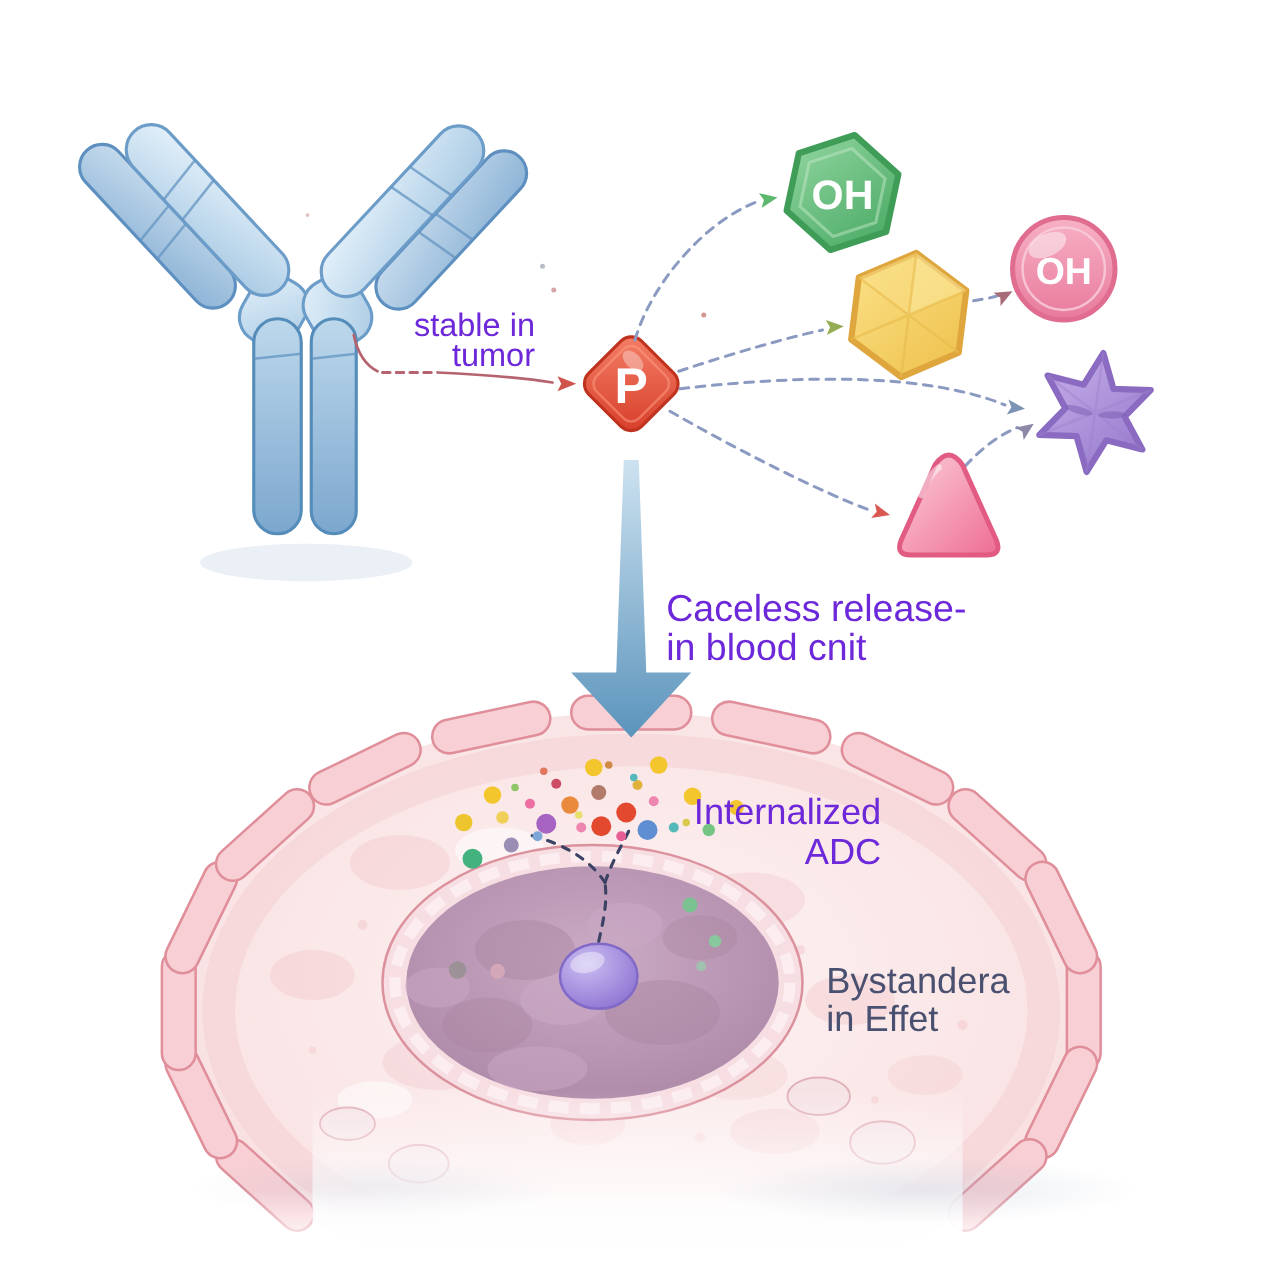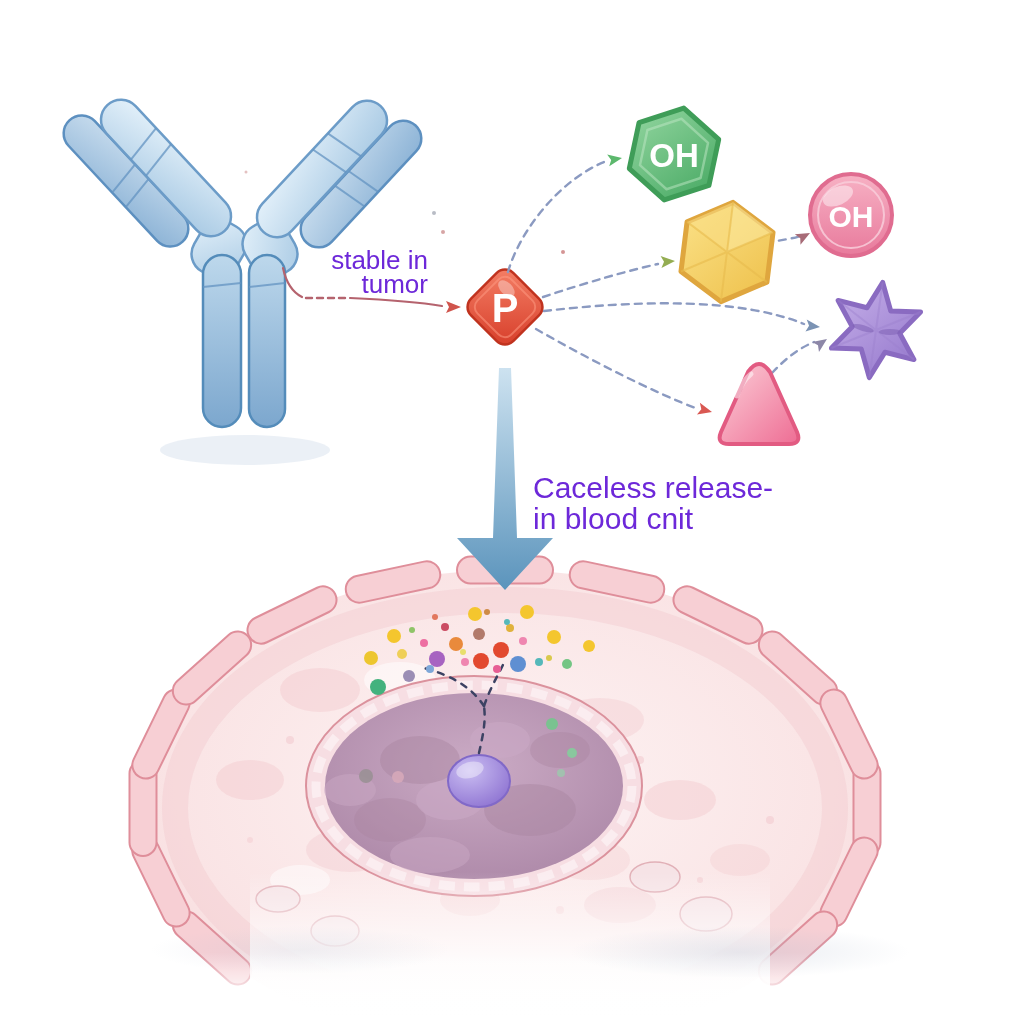--- a/index.html
+++ b/index.html
@@ -344,15 +344,23 @@
 <div class="lbl" id="lbl-stable">
   <div>stable in</div>
   <div>tumor</div>
 </div>
 
 <div class="lbl" id="lbl-release">
   <div>Caceless release-</div>
   <div>in blood cnit</div>
 </div>
 
-
+<div class="lbl" id="lbl-internalized">
+  <div>Internalized</div>
+  <div>ADC</div>
+</div>
+
+<div class="lbl" id="lbl-bystander">
+  <div>Bystandera</div>
+  <div>in Effet</div>
+</div>
 
 </div>
 
 </body></html>

